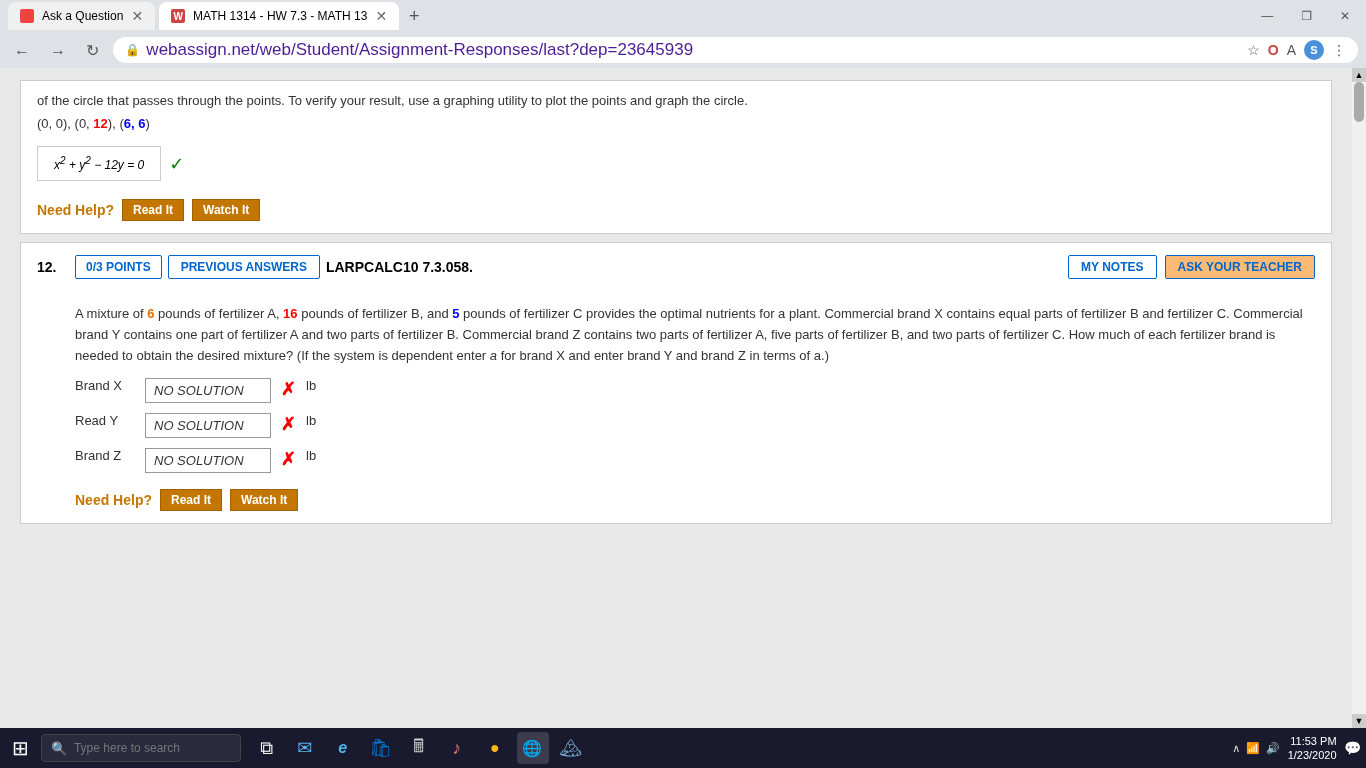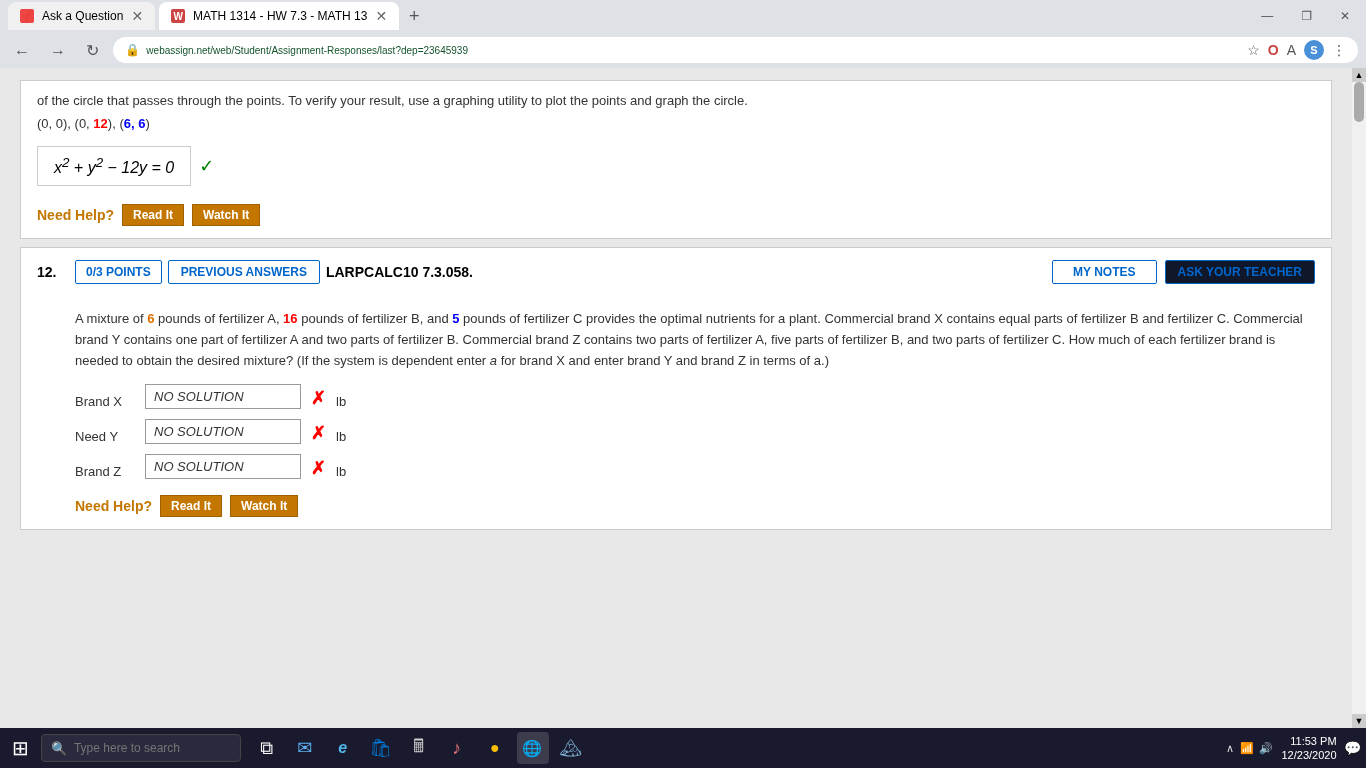--- a/index.html
+++ b/index.html
@@ -17,45 +17,45 @@
     .tab-close { color: #666; font-size: 14px; cursor: pointer; }
     .tab-new { background: transparent; border: none; font-size: 18px; color: #555; cursor: pointer; padding: 0 6px; }
     .title-bar-right { display: flex; align-items: center; gap: 12px; font-size: 16px; color: #555; }
     .win-btn { font-size: 12px; color: #555; cursor: pointer; padding: 0 8px; }
 
     .address-bar-row { background: #dee1e6; height: 36px; display: flex; align-items: center; padding: 0 8px; gap: 8px; }
     .nav-btn { background: none; border: none; font-size: 16px; color: #555; cursor: pointer; padding: 2px 6px; }
     .nav-btn:disabled { color: #aaa; }
     .address-bar { flex: 1; height: 26px; border-radius: 13px; border: none; background: white; padding: 0 12px; font-size: 13px; color: #333; display: flex; align-items: center; gap: 6px; }
     .address-bar-lock { color: #555; font-size: 12px; }
-    .address-text { flex: 1; font-size: 10px; color: #14532d; }
+    .address-text { flex: 1; font-size: 17px; color: #4c1d95; }
     .address-bar-icons { display: flex; align-items: center; gap: 8px; color: #555; font-size: 14px; }
     .prev-text { font-size: 13px; color: #333; margin-bottom: 8px; }
     .highlight-red { color: red; font-weight: bold; }
     .highlight-blue { color: blue; font-weight: bold; }
-    .formula-box { border: 1px solid #ccc; padding: 8px 16px; display: inline-block; margin: 8px 0; font-size: 16px; font-style: italic; }
+    .formula-box { border: 1px solid #ccc; padding: 8px 16px; display: inline-block; margin: 8px 0; font-size: 12px; font-style: italic; }
     .checkmark { color: green; font-size: 18px; margin-left: 8px; }
 
     .need-help-row { display: flex; align-items: center; gap: 8px; margin-top: 10px; }
     .need-help-label { color: #c47700; font-weight: bold; font-size: 14px; }
     .help-btn { background: #c47700; color: white; border: 1px solid #a06000; padding: 3px 10px; font-size: 12px; cursor: pointer; font-weight: bold; }
     .points-badge { border: 1px solid #0066cc; color: #0066cc; padding: 4px 10px; font-size: 12px; font-weight: bold; border-radius: 2px; }
     .prev-answers-btn { border: 1px solid #0066cc; color: #0066cc; background: white; padding: 4px 12px; font-size: 12px; font-weight: bold; cursor: pointer; border-radius: 2px; }
-    .my-notes-btn { border: 1px solid #0066cc; color: #0066cc; background: white; padding: 4px 20px; font-size: 12px; font-weight: bold; cursor: pointer; border-radius: 2px; }
-    .ask-teacher-btn { border: 1px solid #0066cc; color: #0066cc; background: #0f172a; padding: 4px 12px; font-size: 12px; font-weight: bold; cursor: pointer; border-radius: 2px; }
+    .my-notes-btn { border: 1px solid #0066cc; color: #0066cc; background: white; padding: 4px 12px; font-size: 12px; font-weight: bold; cursor: pointer; border-radius: 2px; }
+    .ask-teacher-btn { border: 1px solid #0066cc; color: #0066cc; background: #fdba74; padding: 4px 12px; font-size: 12px; font-weight: bold; cursor: pointer; border-radius: 2px; }
 
     .q-body { font-size: 13px; color: #333; line-height: 1.6; margin-bottom: 12px; }
     .hl-orange { color: #e07000; font-weight: bold; }
     .hl-red { color: red; font-weight: bold; }
     .hl-blue { color: blue; font-weight: bold; }
     .italic { font-style: italic; }
 
-    .brand-row { display: flex; align-items: flex-end; gap: 10px; margin-bottom: 10px; }
+    .brand-row { display: flex; align-items: flex-start; gap: 10px; margin-bottom: 10px; }
     .brand-label { font-size: 13px; color: #333; min-width: 60px; }
-    .brand-input { border: 1px solid #999; padding: 4px 8px; font-size: 13px; font-style: italic; width: 156px; color: #333; }
+    .brand-input { border: 1px solid #999; padding: 4px 8px; font-size: 13px; font-style: italic; width: 126px; color: #333; }
     .x-mark { color: red; font-size: 18px; font-weight: bold; }
     .unit-label { font-size: 13px; color: #333; }
 
     
     .taskbar { background: #1a1a2e; height: 40px; display: flex; align-items: center; padding: 0 4px; gap: 4px; }
     .taskbar-start { background: #1a1a2e; border: none; color: white; font-size: 20px; padding: 0 8px; cursor: pointer; }
     .taskbar-search { background: #2a2a3e; border: 1px solid #444; border-radius: 4px; height: 28px; display: flex; align-items: center; padding: 0 10px; gap: 6px; width: 200px; }
     .taskbar-search input { background: none; border: none; color: #14b8a6; font-size: 12px; outline: none; width: 140px; }
     .taskbar-search-icon { color: #aaa; font-size: 13px; }
     .taskbar-icons { display: flex; align-items: center; gap: 6px; margin-left: 6px; }
@@ -159,21 +159,21 @@
               </div>
 
               <div class="brand-row">
                 <span class="brand-label">Brand X</span>
                 <input class="brand-input" type="text" style="font-style: italic; color: rgb(51, 51, 51);" value="NO SOLUTION">
                 <span class="x-mark">✗</span>
                 <span class="unit-label">lb</span>
               </div>
 
               <div class="brand-row">
-                <span class="brand-label">Need Y</span>
+                <span class="brand-label">Read Y</span>
                 <input class="brand-input" type="text" style="font-style: italic; color: rgb(51, 51, 51);" value="NO SOLUTION">
                 <span class="x-mark">✗</span>
                 <span class="unit-label">lb</span>
               </div>
 
               <div class="brand-row">
                 <span class="brand-label">Brand Z</span>
                 <input class="brand-input" type="text" style="font-style: italic; color: rgb(51, 51, 51);" value="NO SOLUTION">
                 <span class="x-mark">✗</span>
                 <span class="unit-label">lb</span>
@@ -219,18 +219,18 @@
       <div class="taskbar-icon" style="color:#7ac;">🏔</div>
     </div>
     <div class="taskbar-right">
       <div class="taskbar-sys-icons">
         <span>∧</span>
         <span>📶</span>
         <span>🔊</span>
       </div>
       <div class="taskbar-time">
         <div>11:53 PM</div>
-        <div>12/23/2020</div>
+        <div>1/23/2020</div>
       </div>
       <span style="font-size:14px;">💬</span>
     </div>
   </div>
 </div>
 
 </body></html>

